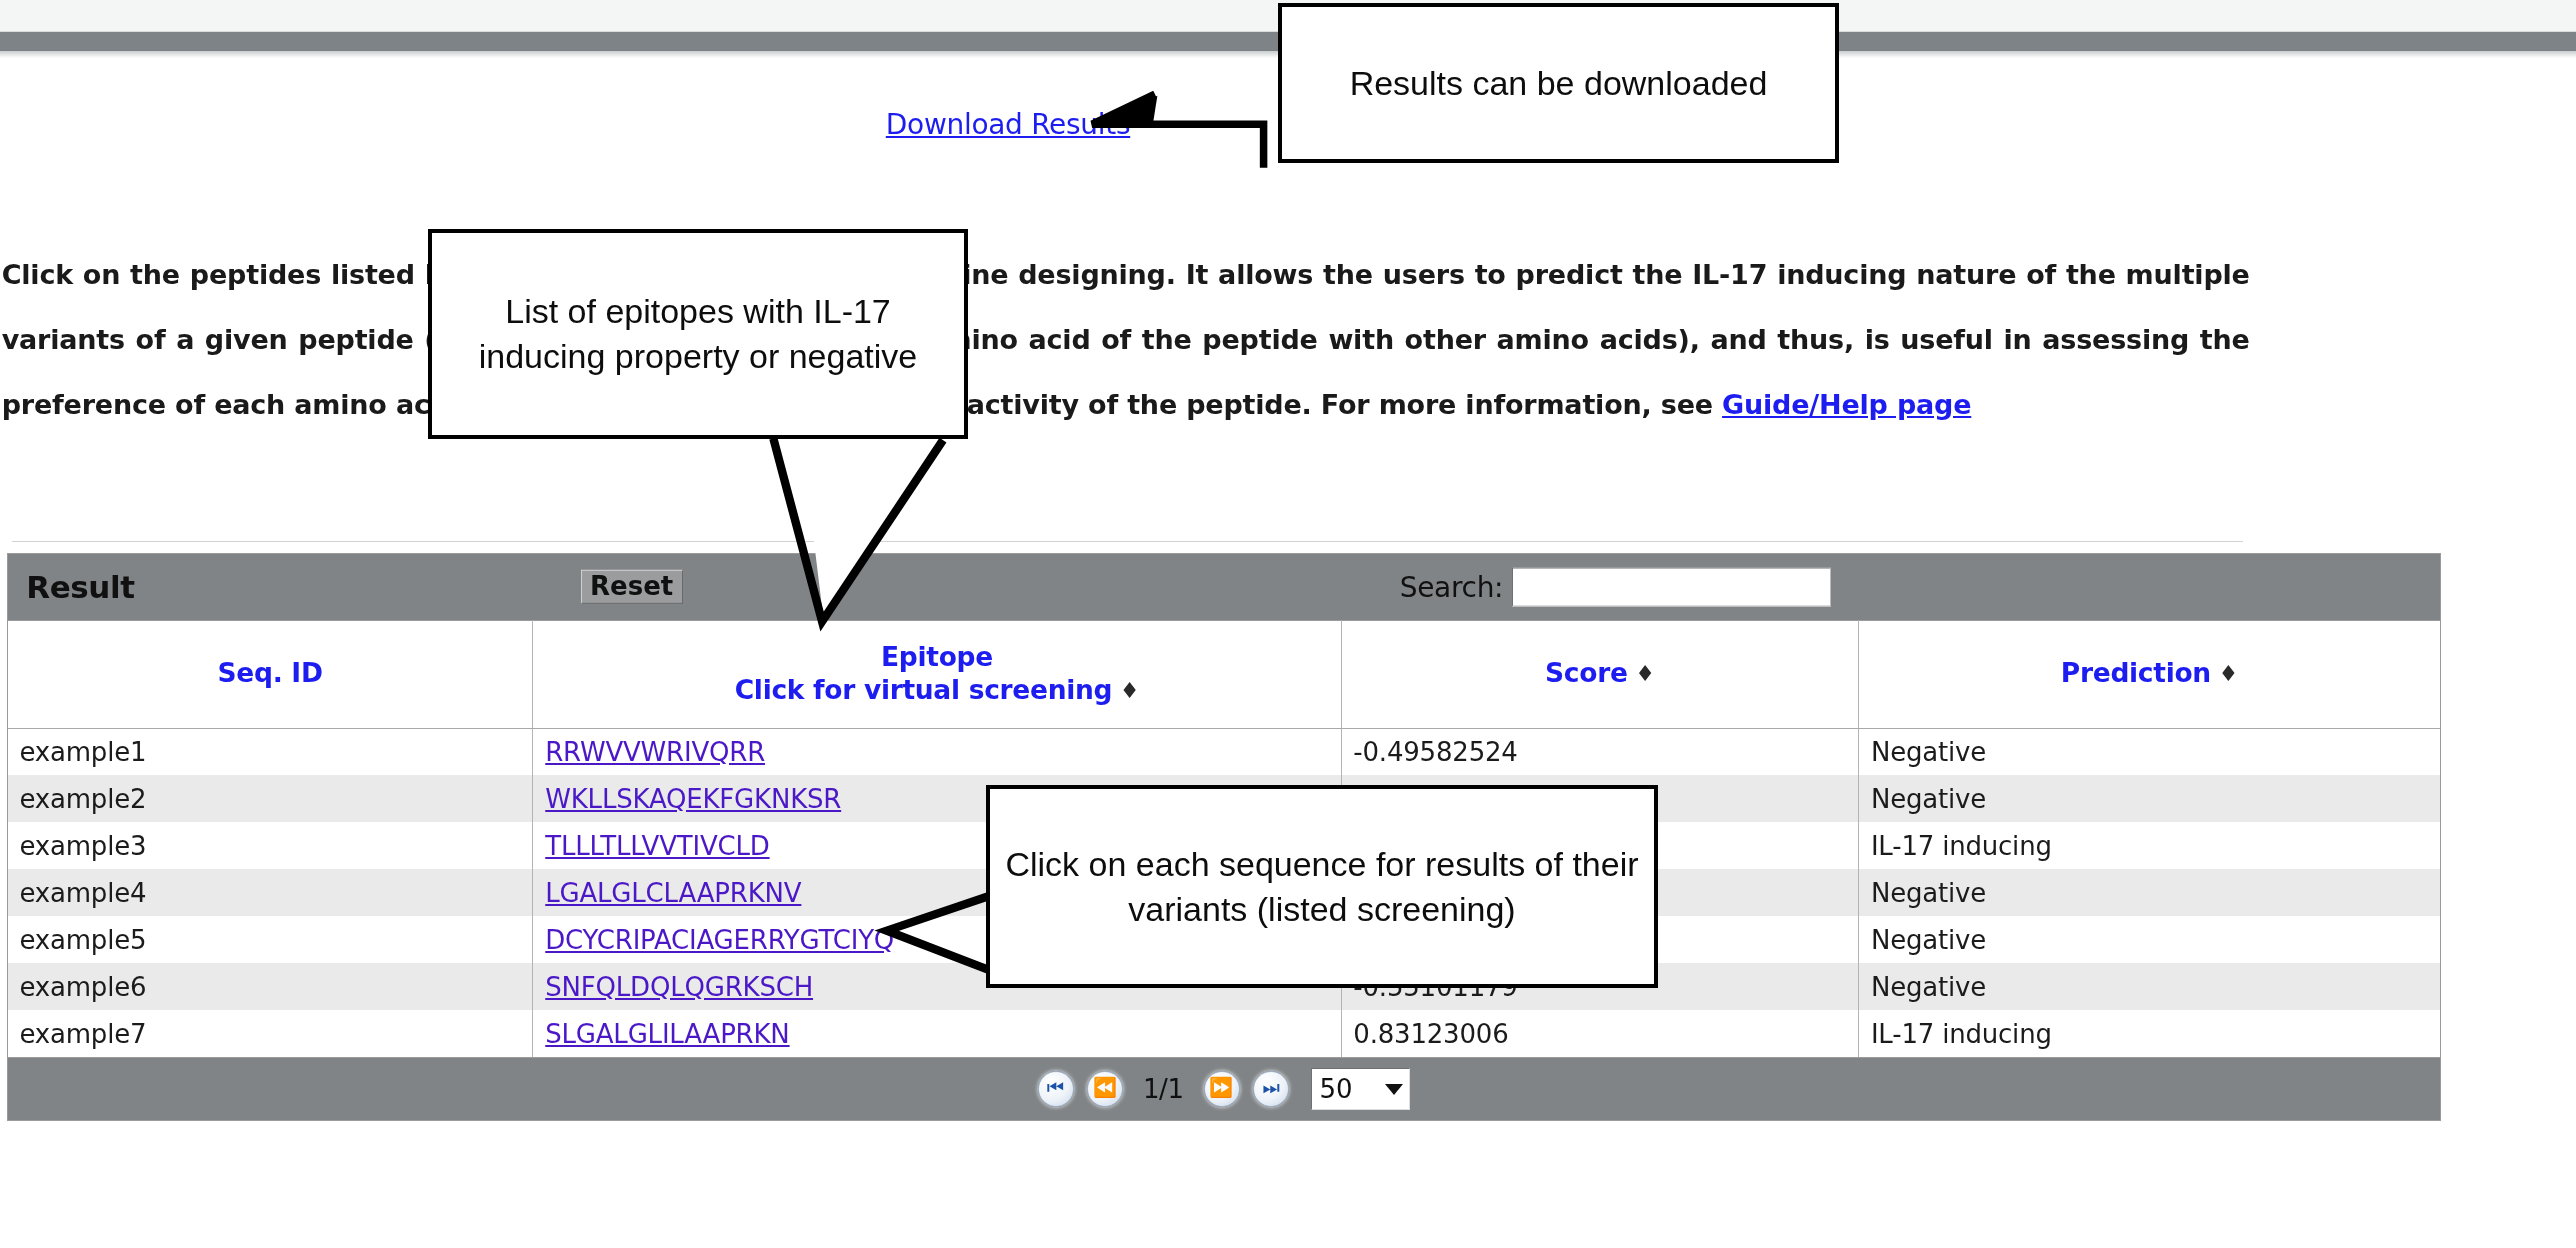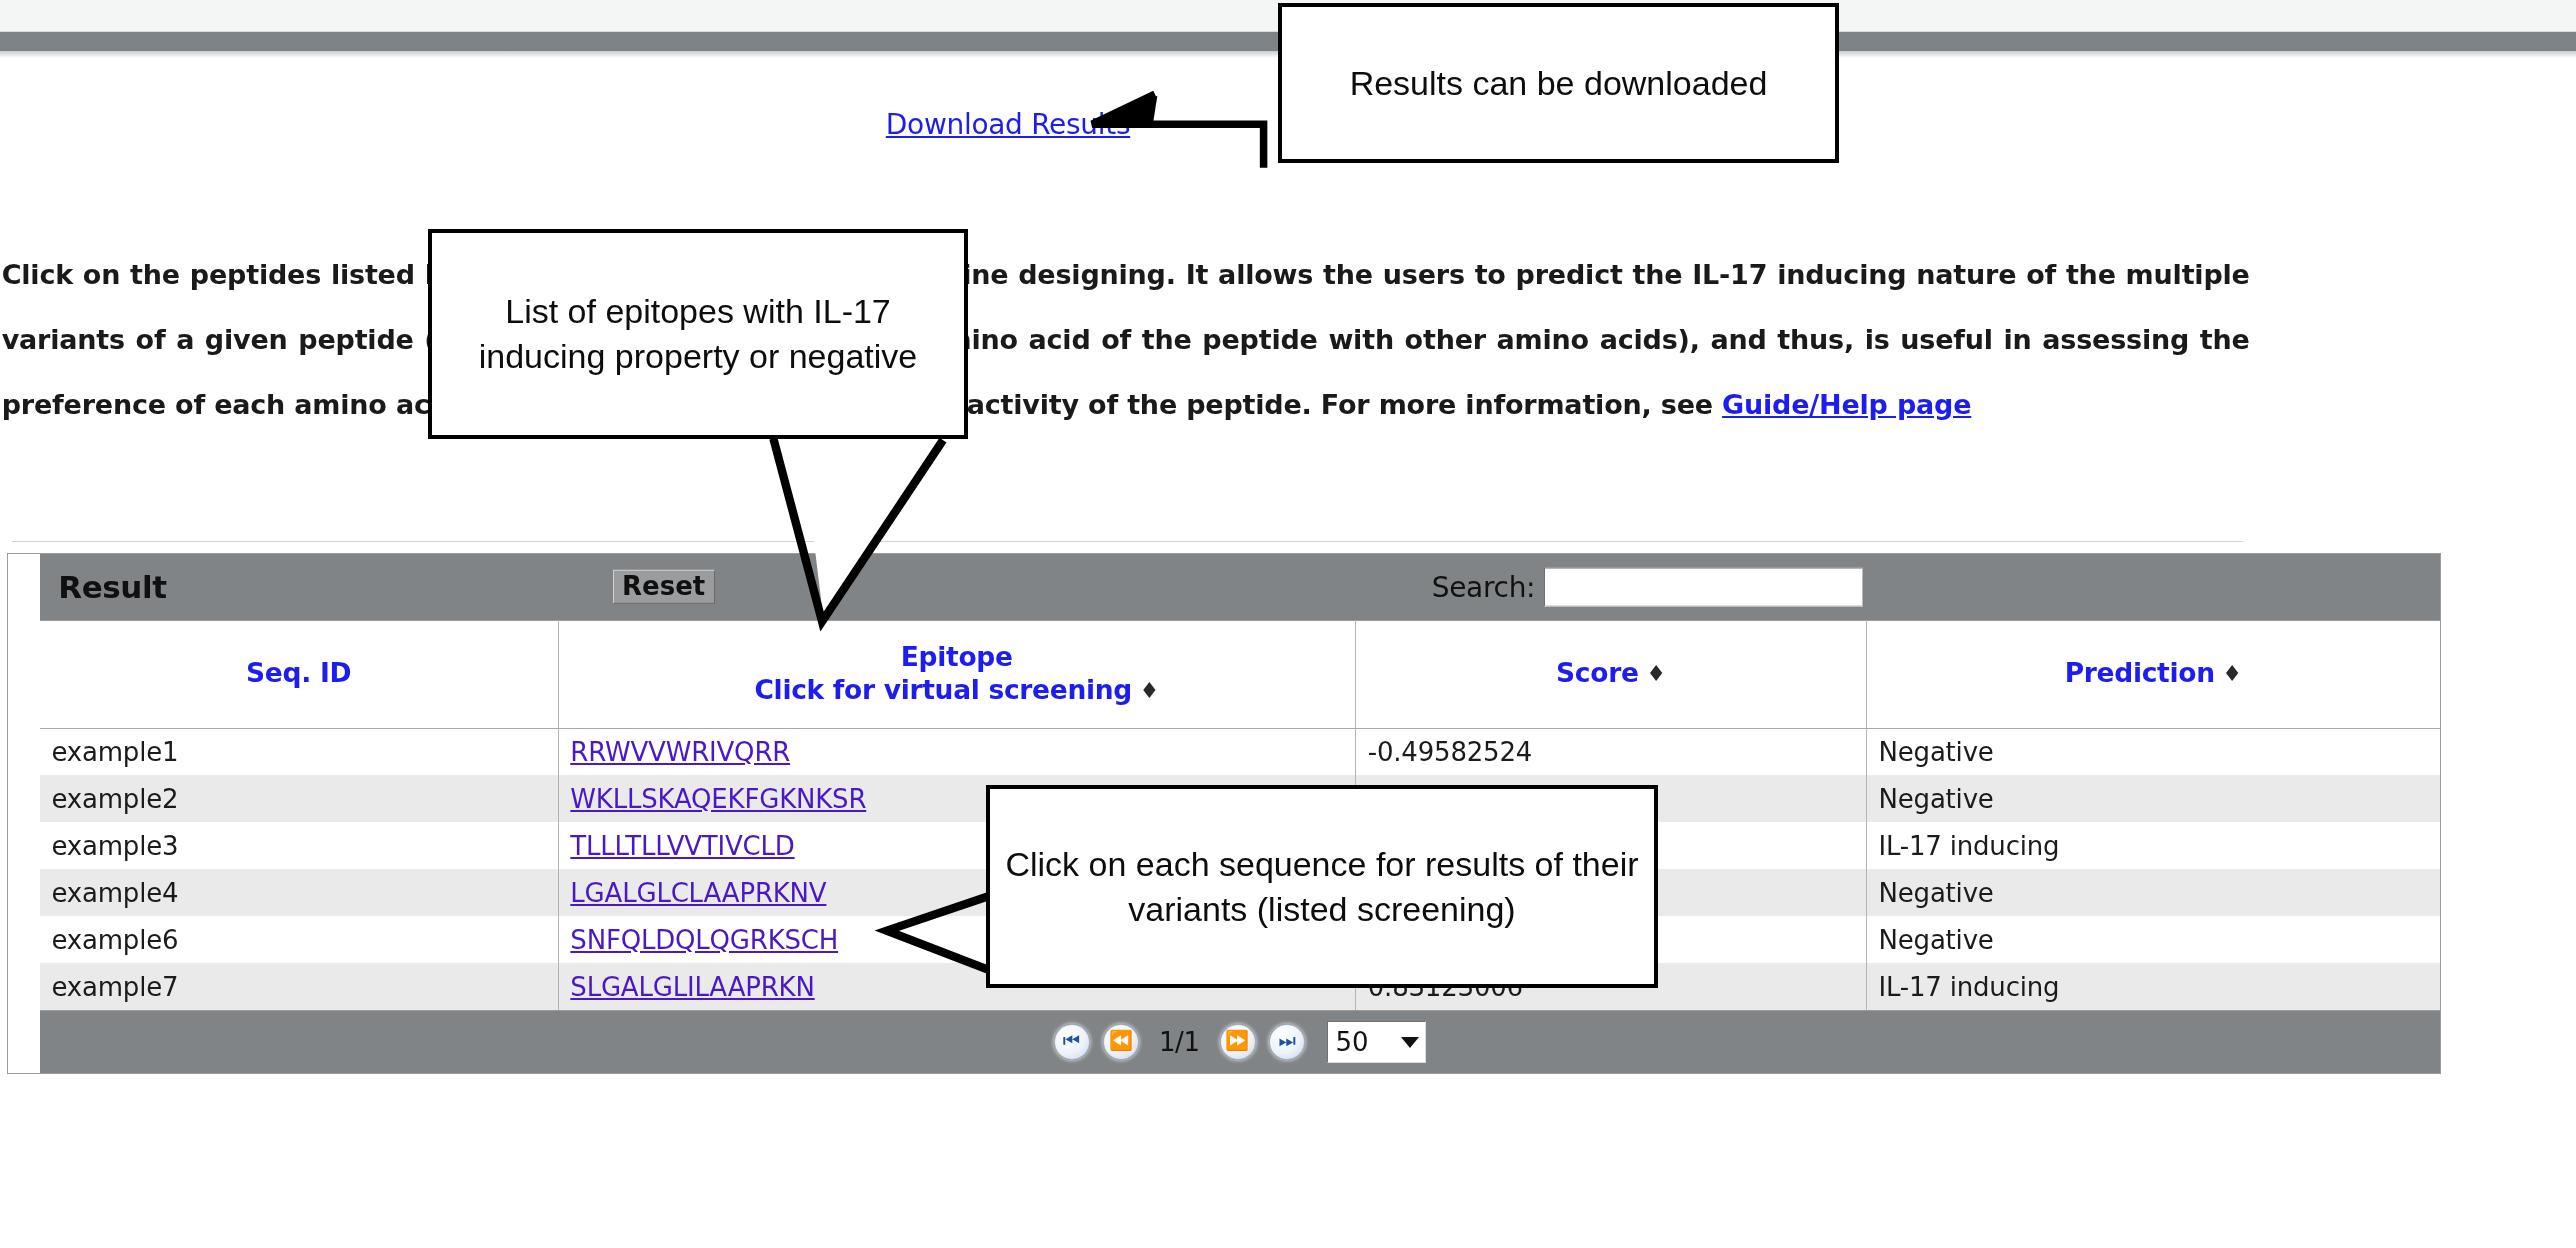--- a/index.html
+++ b/index.html
@@ -89,21 +89,20 @@
 
   
   .table-block {
     position: absolute;
     left: 6.7px;
     top: 553px;
     width: 2434px;
     border: 0.8px solid #9b9b9b;
     box-sizing: border-box;
     background: #ffffff;
-    padding-left: 32px;
   }
   .table-toolbar {
     height: 66px;
     background: #818486;
     display: flex;
     align-items: center;
     position: relative;
     box-sizing: border-box;
   }
   .toolbar-title {
@@ -379,20 +378,26 @@
           <td></td>
           <td>IL-17 inducing</td>
         </tr>
         <tr>
           <td>example4</td>
           <td><span class="epitope-link">LGALGLCLAAPRKNV</span></td>
           <td></td>
           <td>Negative</td>
         </tr>
         <tr>
+          <td>example5</td>
+          <td><span class="epitope-link">DCYCRIPACIAGERRYGTCIYQ</span></td>
+          <td></td>
+          <td>Negative</td>
+        </tr>
+        <tr>
           <td>example6</td>
           <td><span class="epitope-link">SNFQLDQLQGRKSCH</span></td>
           <td>-0.55101179</td>
           <td>Negative</td>
         </tr>
         <tr>
           <td>example7</td>
           <td><span class="epitope-link">SLGALGLILAAPRKN</span></td>
           <td>0.83123006</td>
           <td>IL-17 inducing</td>

